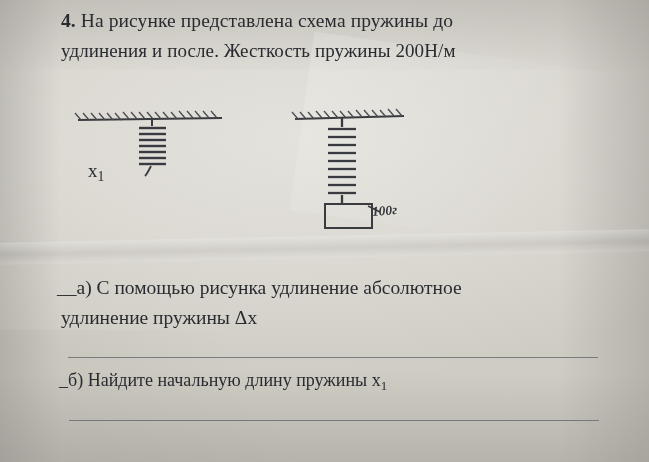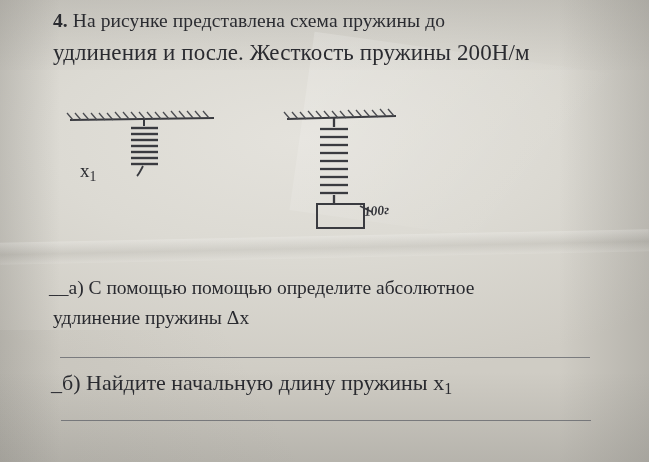--- a/index.html
+++ b/index.html
@@ -52,21 +52,21 @@
     background: linear-gradient(120deg, rgba(255,255,255,0.18) 0%, rgba(255,255,255,0.0) 60%);
     transform: rotate(8deg);
   }
   .crease3 {
     left: -40px; top: 330px; width: 420px; height: 140px;
     background: linear-gradient(60deg, rgba(110,108,102,0.10) 0%, rgba(255,255,255,0.0) 70%);
   }
 
   .content {
     position: absolute;
-    left: 4px; top: 0;
+    left: 12px; top: 0;
     width: 547px; height: 462px;
   }
 
   .txt {
     position: absolute;
     color: #2a2b30;
     font-family: "Liberation Serif", serif;
     white-space: nowrap;
   }
 
@@ -74,21 +74,21 @@
   #q-line1 {
     left: 49px; top: 10px;
     font-size: 19.5px;
     letter-spacing: 0.1px;
   }
   #q-num {
     font-weight: bold;
   }
   #q-line2 {
     left: 49px; top: 40px;
-    font-size: 23px;
+    font-size: 19px;
     letter-spacing: 0.1px;
   }
 
   
   #label-x1 {
     left: 52px; top: 160px;
     font-size: 19px;
     margin-left: 24px;
   }
   #label-x2 {
@@ -114,21 +114,21 @@
     left: 45px; top: 277px;
     font-size: 19.5px;
   }
   #part-a-line2 {
     left: 49px; top: 307px;
     font-size: 19.5px;
     text-align: center;
   }
   #part-b-line1 {
     left: 47px; top: 370px;
-    font-size: 22px;
+    font-size: 18px;
     text-align: center;
   }
 
   .rule {
     position: absolute;
     height: 1px;
     background: #5f6168;
     opacity: 0.75;
   }
   #rule-1 { left: 56px; top: 357px; width: 530px; }
@@ -240,21 +240,21 @@
       </g>
     </svg>
 
     <div class="txt" id="label-x1">
       <span>x</span><sub>1</sub>
     </div>
 
 
     <div class="txt" id="label-mass">100г</div>
 
-    <div class="txt" id="part-a-line1">__а) С помощью помощью определите абсолютное</div>
+    <div class="txt" id="part-a-line1">__а) С помощью рисунка удлинение абсолютное</div>
     <div class="txt" id="part-a-line2">удлинение пружины Δх</div>
 
     <div class="rule" id="rule-1"></div>
 
     <div class="txt" id="part-b-line1">
       <span>_б) Найдите начальную длину пружины x</span><sub>1</sub>
     </div>
 
     <div class="rule" id="rule-2"></div>
 

